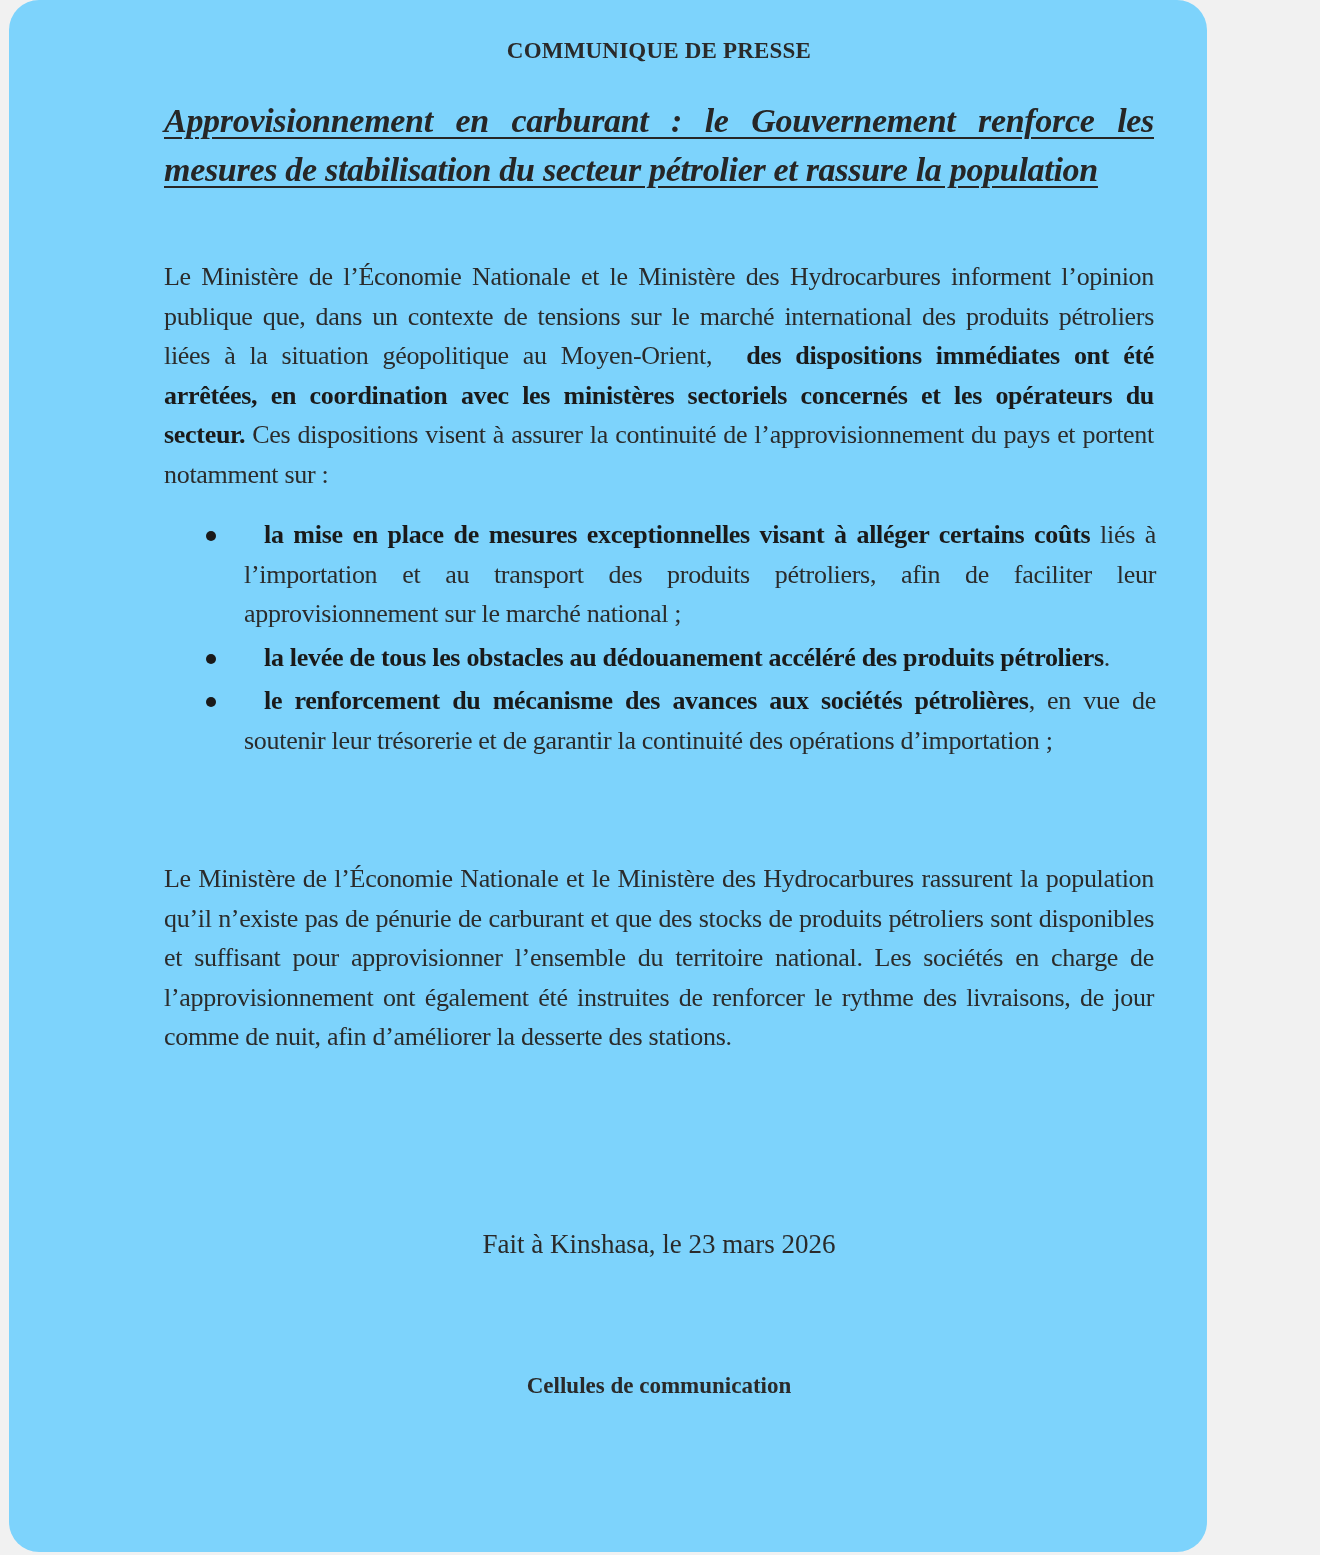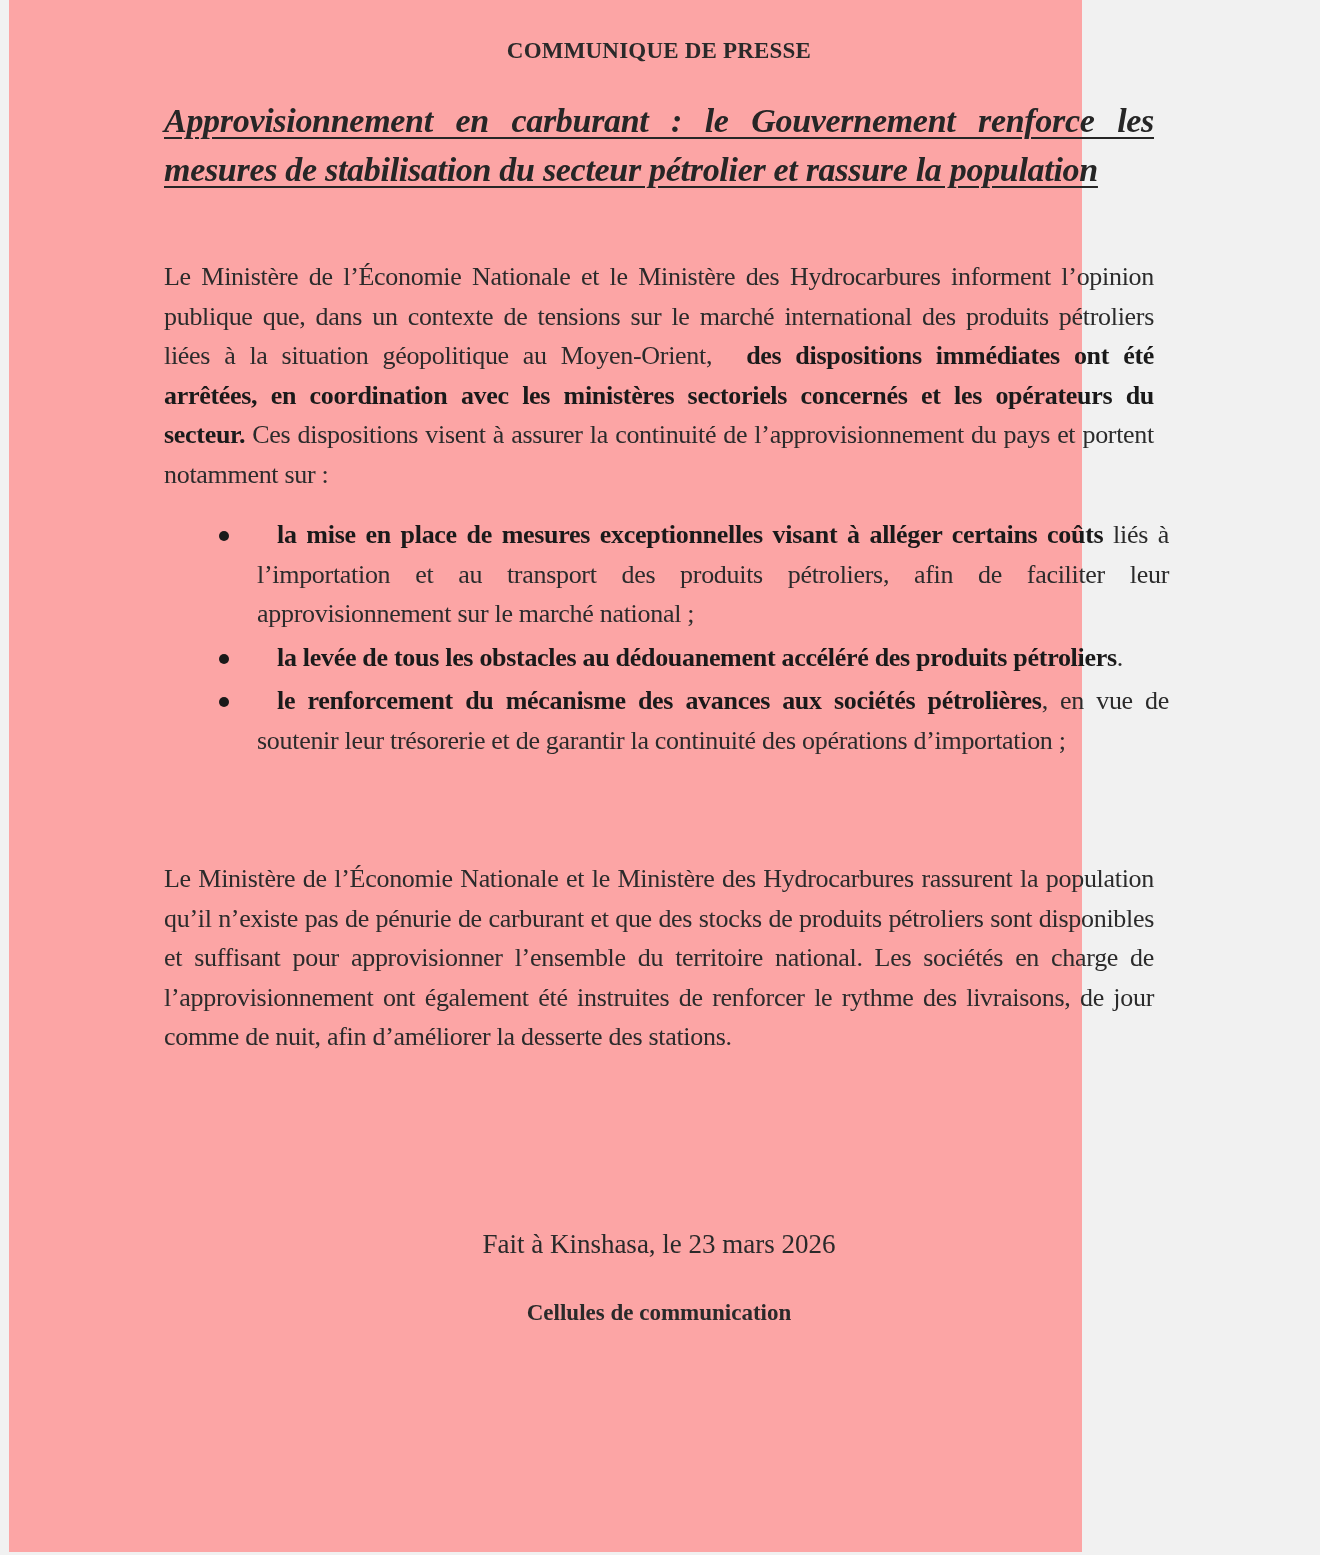--- a/index.html
+++ b/index.html
@@ -2,22 +2,23 @@
 <html><head>
   <meta charset="utf-8">
   <style>
     html, body { margin: 0; padding: 0; }
     body {
       width: 1320px; height: 1555px;
       background: #f1f1f1;
       position: relative; overflow: hidden;
     }
     .page {
-      position: absolute; left: 9px; top: 0; width: 1073px; height: 1552px;
-      background: #fca5a5;
+      position: absolute; left: 9px; top: 0; width: 1198px; height: 1552px;
+      background: #7dd3fc;
+      border-radius: 30px;
     }
     .content {
       position: absolute; left: 155px; top: 0; width: 990px;
       font-family: "Liberation Serif", "DejaVu Serif", serif;
       color: #222222;
     }
     .kicker {
       position: absolute; top: 38px; left: 0; width: 990px;
       text-align: center; font-size: 23px; font-weight: bold; letter-spacing: 0.2px;
       color: #2a2a2a;
@@ -31,37 +32,37 @@
     }
     .para {
       position: absolute; left: 0; width: 990px;
       font-size: 26px; line-height: 39.5px; text-align: justify;
       color: #2b2b2b; letter-spacing: -0.3px;
     }
     .para b, .bullets b { color: #1a1a1a; margin-left: 20px; }
     .p1 { top: 257px; }
     .p2 { top: 859px; }
     .bullets {
-      position: absolute; top: 515px; left: 15px; width: 990px;
+      position: absolute; top: 515px; left: 2px; width: 990px;
       margin: 0; padding: 0; list-style: none;
       font-size: 26px; line-height: 39.5px; color: #2b2b2b; letter-spacing: -0.3px;
     }
     .bullets li {
       position: relative; padding-left: 78px; text-align: justify; margin-bottom: 4px;
     }
     .bullets li .dot {
       position: absolute; left: 40px; top: 16px; width: 10px; height: 10px;
       border-radius: 50%; background: #1a1a1a;
     }
     .signoff {
       position: absolute; top: 1229px; left: 0; width: 990px; text-align: center;
       font-size: 27px; font-weight: normal; color: #2a2a2a;
     }
     .cell {
-      position: absolute; top: 1300px; left: 0; width: 990px; text-align: center;
+      position: absolute; top: 1373px; left: 0; width: 990px; text-align: center;
       font-size: 23px; font-weight: bold; color: #2a2a2a;
     }
   </style>
 </head>
 <body>
 
 <div class="page">
   <div class="content">
     <div class="kicker">COMMUNIQUE DE PRESSE</div>
 

